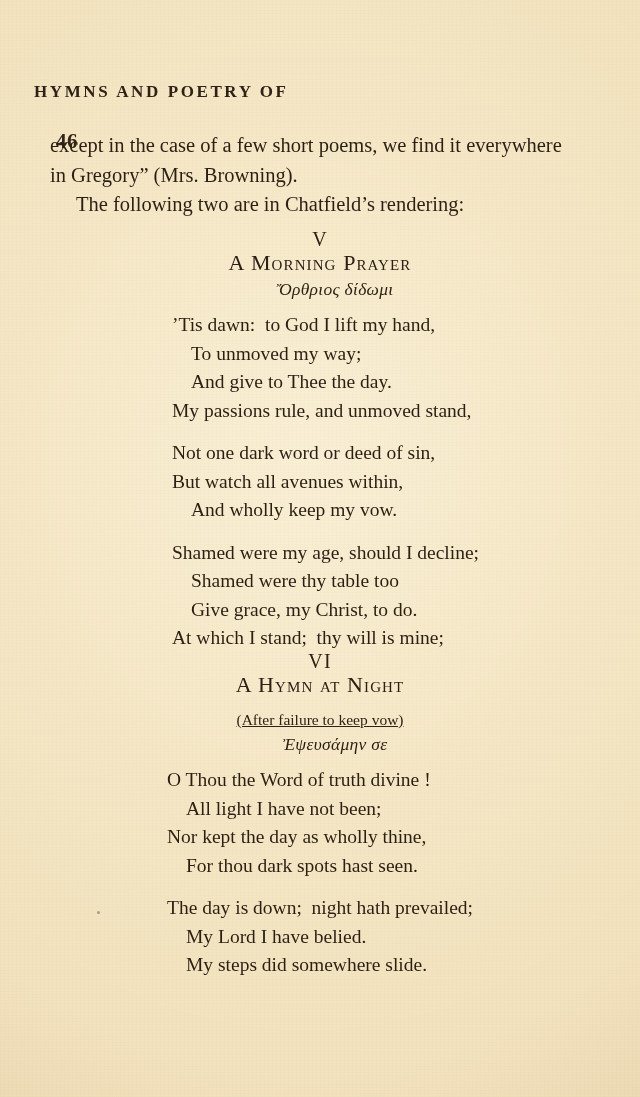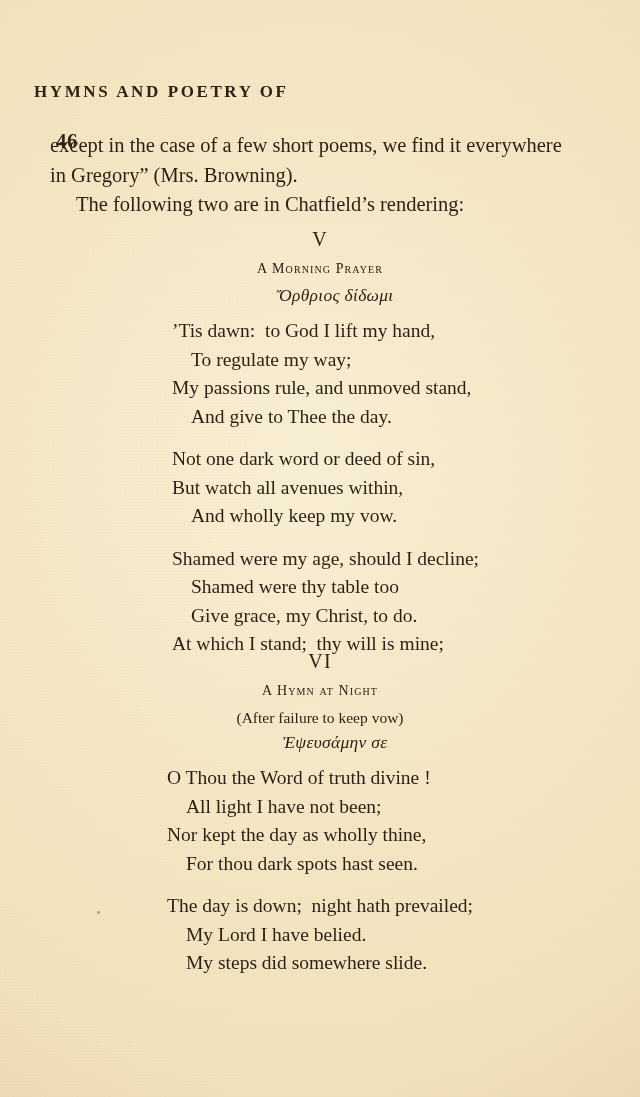--- a/index.html
+++ b/index.html
@@ -108,32 +108,33 @@
   #section-v  { top: 227px; }
   #section-vi { top: 649px; }
 
   .numeral {
     font-size: 20px;
     letter-spacing: 1.2px;
     line-height: 24px;
     color: #2d2116;
   }
   .poem-title {
-    margin-top: 6px;
-    font-size: 14px;
+    margin-top: 0;
+    font-size: 22px;
     font-variant: small-caps;
     letter-spacing: 1.1px;
     line-height: 24px;
     color: #2c2015;
   }
   .poem-subtitle {
-    margin-top: 4px;
+    margin-top: 12px;
     font-size: 15.5px;
     line-height: 21px;
     color: #2e2217;
+    text-decoration: underline;
   }
   .greek {
     margin-top: 3px;
     font-size: 17.5px;
     font-style: italic;
     letter-spacing: .3px;
     line-height: 23px;
     color: #2b1f14;
     padding-left: 30px;
   }
@@ -180,23 +181,23 @@
     <p class="indent">The following two are in Chatfield’s rendering:</p>
   </div>
 
   <div class="section" id="section-v">
     <div class="numeral">V</div>
     <div class="poem-title">A Morning Prayer</div>
     <div class="greek">Ὄρθριος δίδωμι</div>
     <div class="stanzas">
       <div class="stanza">
         <div class="verse">’Tis dawn:  to God I lift my hand,</div>
-        <div class="verse in">To regulate my way;</div>
+        <div class="verse in">To unmoved my way;</div>
+        <div class="verse in">And give to Thee the day.</div>
         <div class="verse">My passions rule, and unmoved stand,</div>
-        <div class="verse in">And give to Thee the day.</div>
       </div>
       <div class="stanza">
         <div class="verse">Not one dark word or deed of sin,</div>
         <div class="verse">But watch all avenues within,</div>
         <div class="verse in">And wholly keep my vow.</div>
       </div>
       <div class="stanza">
         <div class="verse">Shamed were my age, should I decline;</div>
         <div class="verse in">Shamed were thy table too</div>
         <div class="verse in">Give grace, my Christ, to do.</div>

